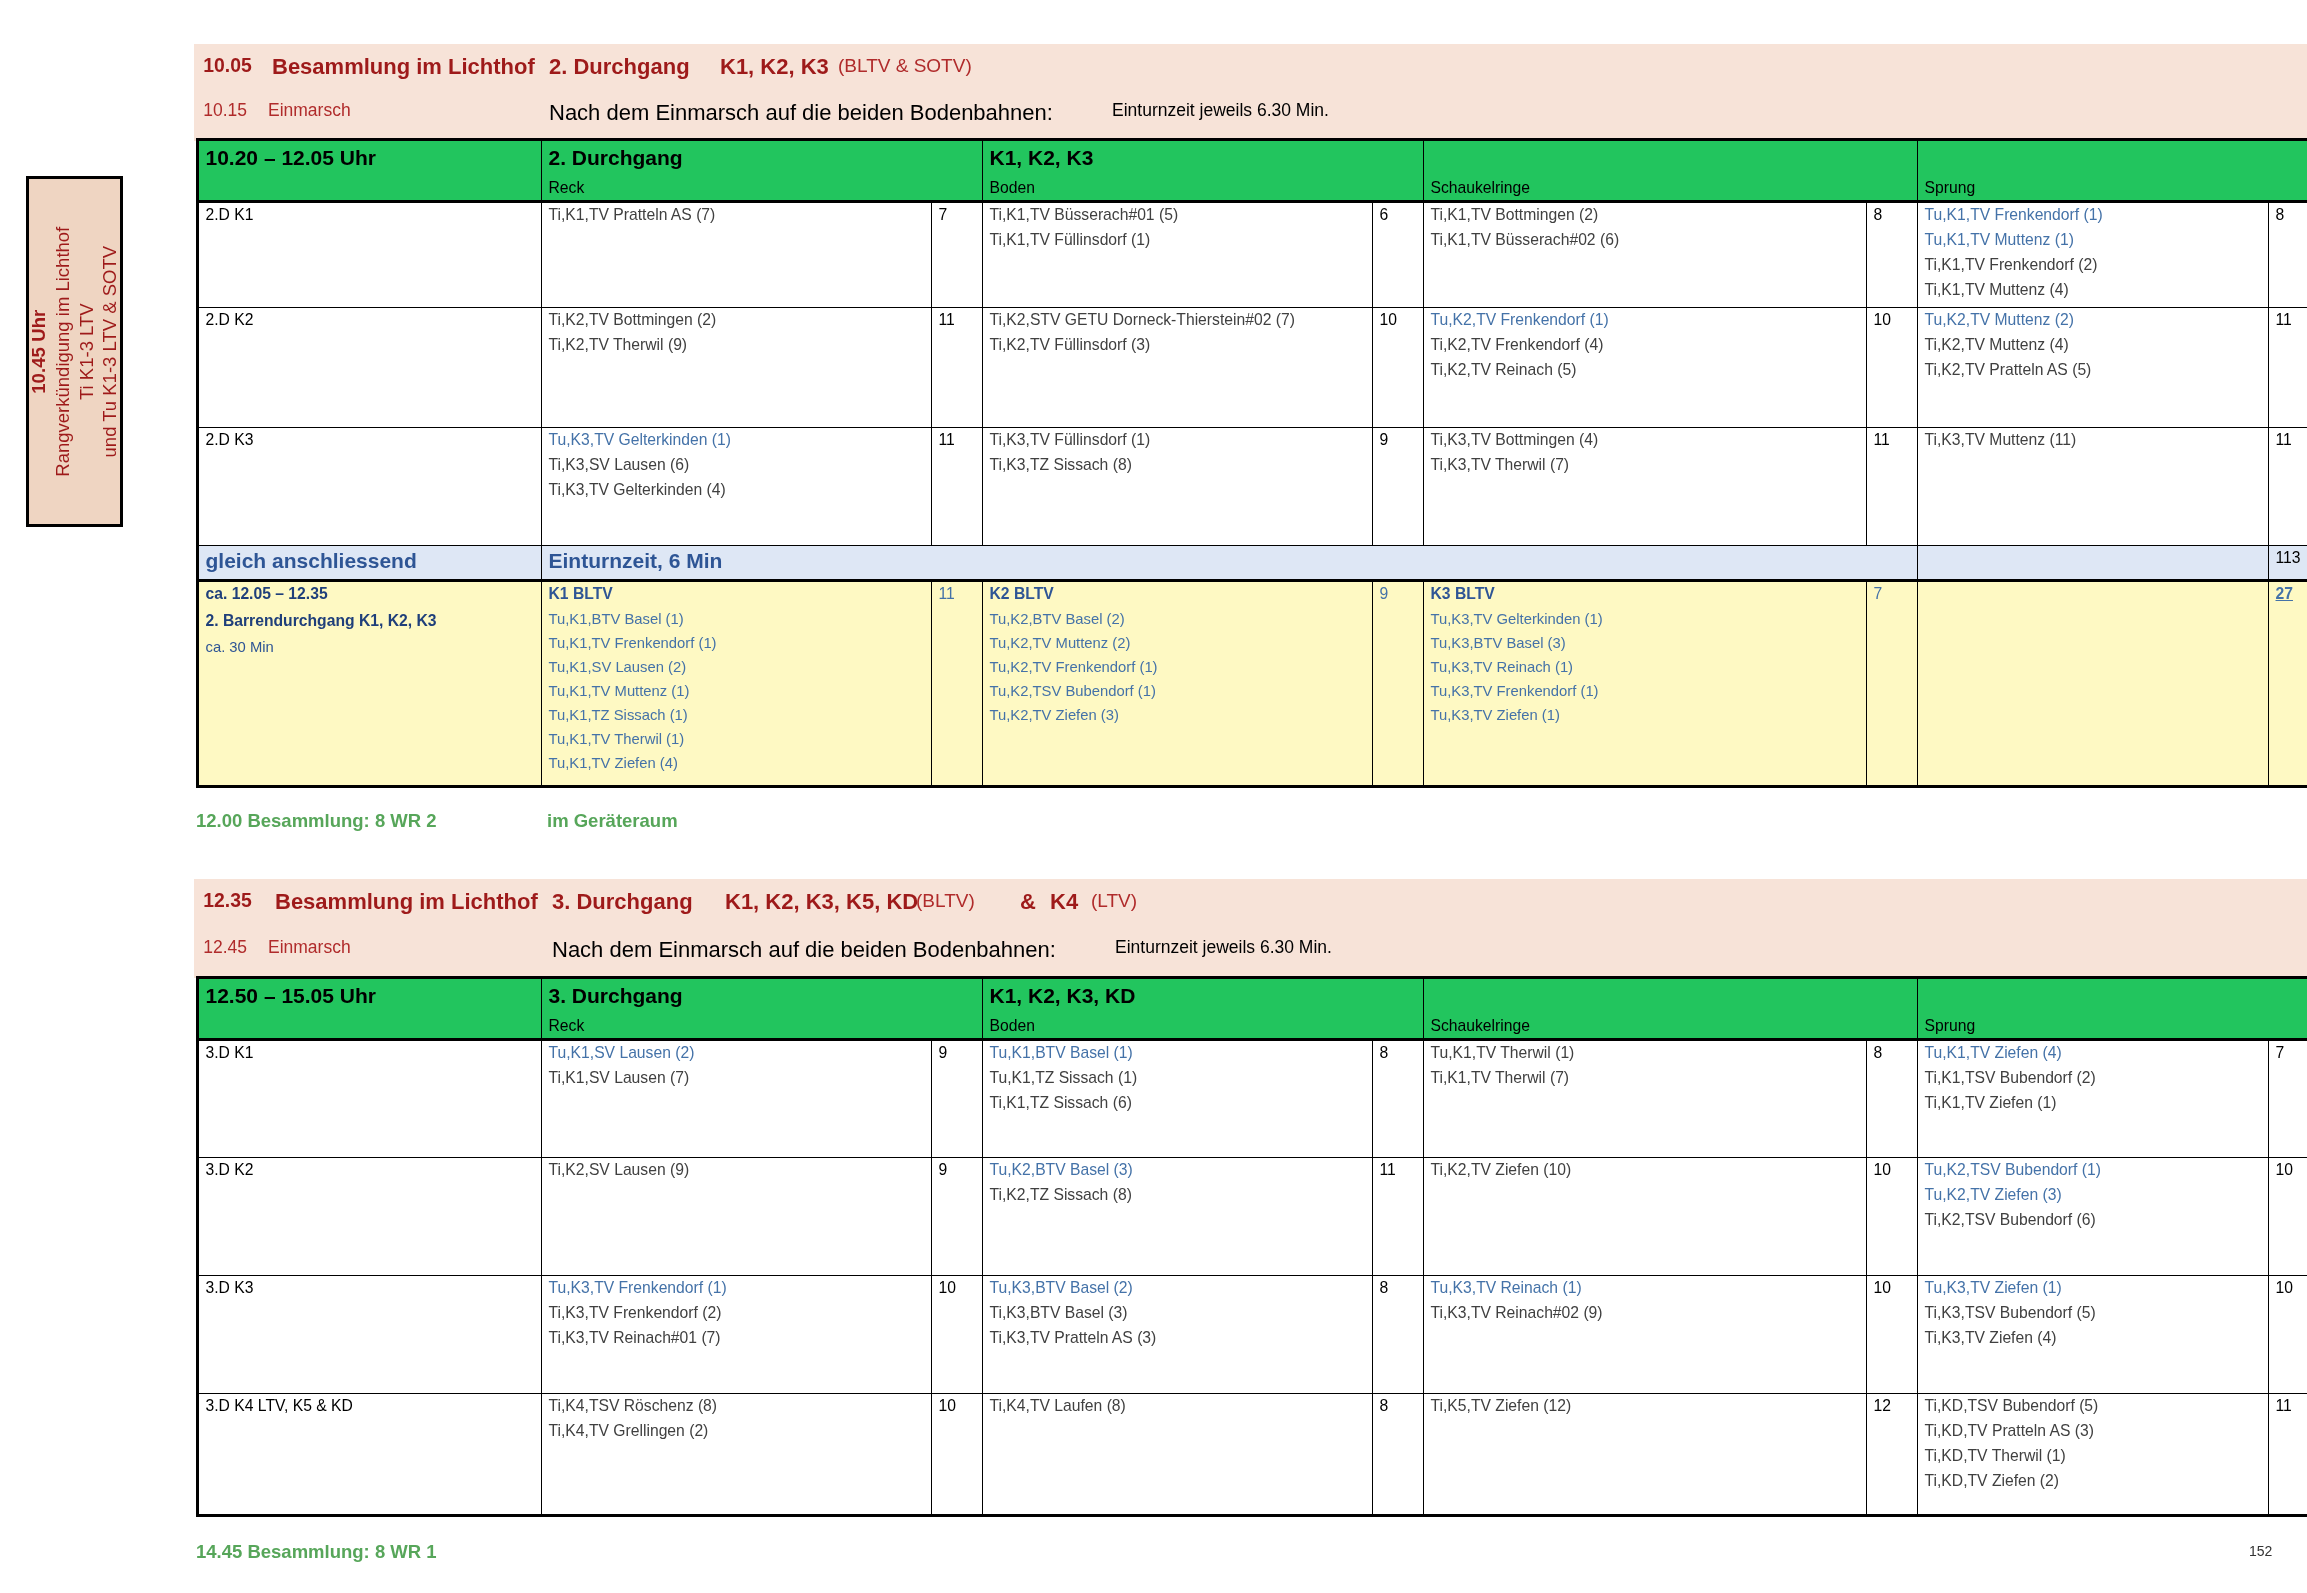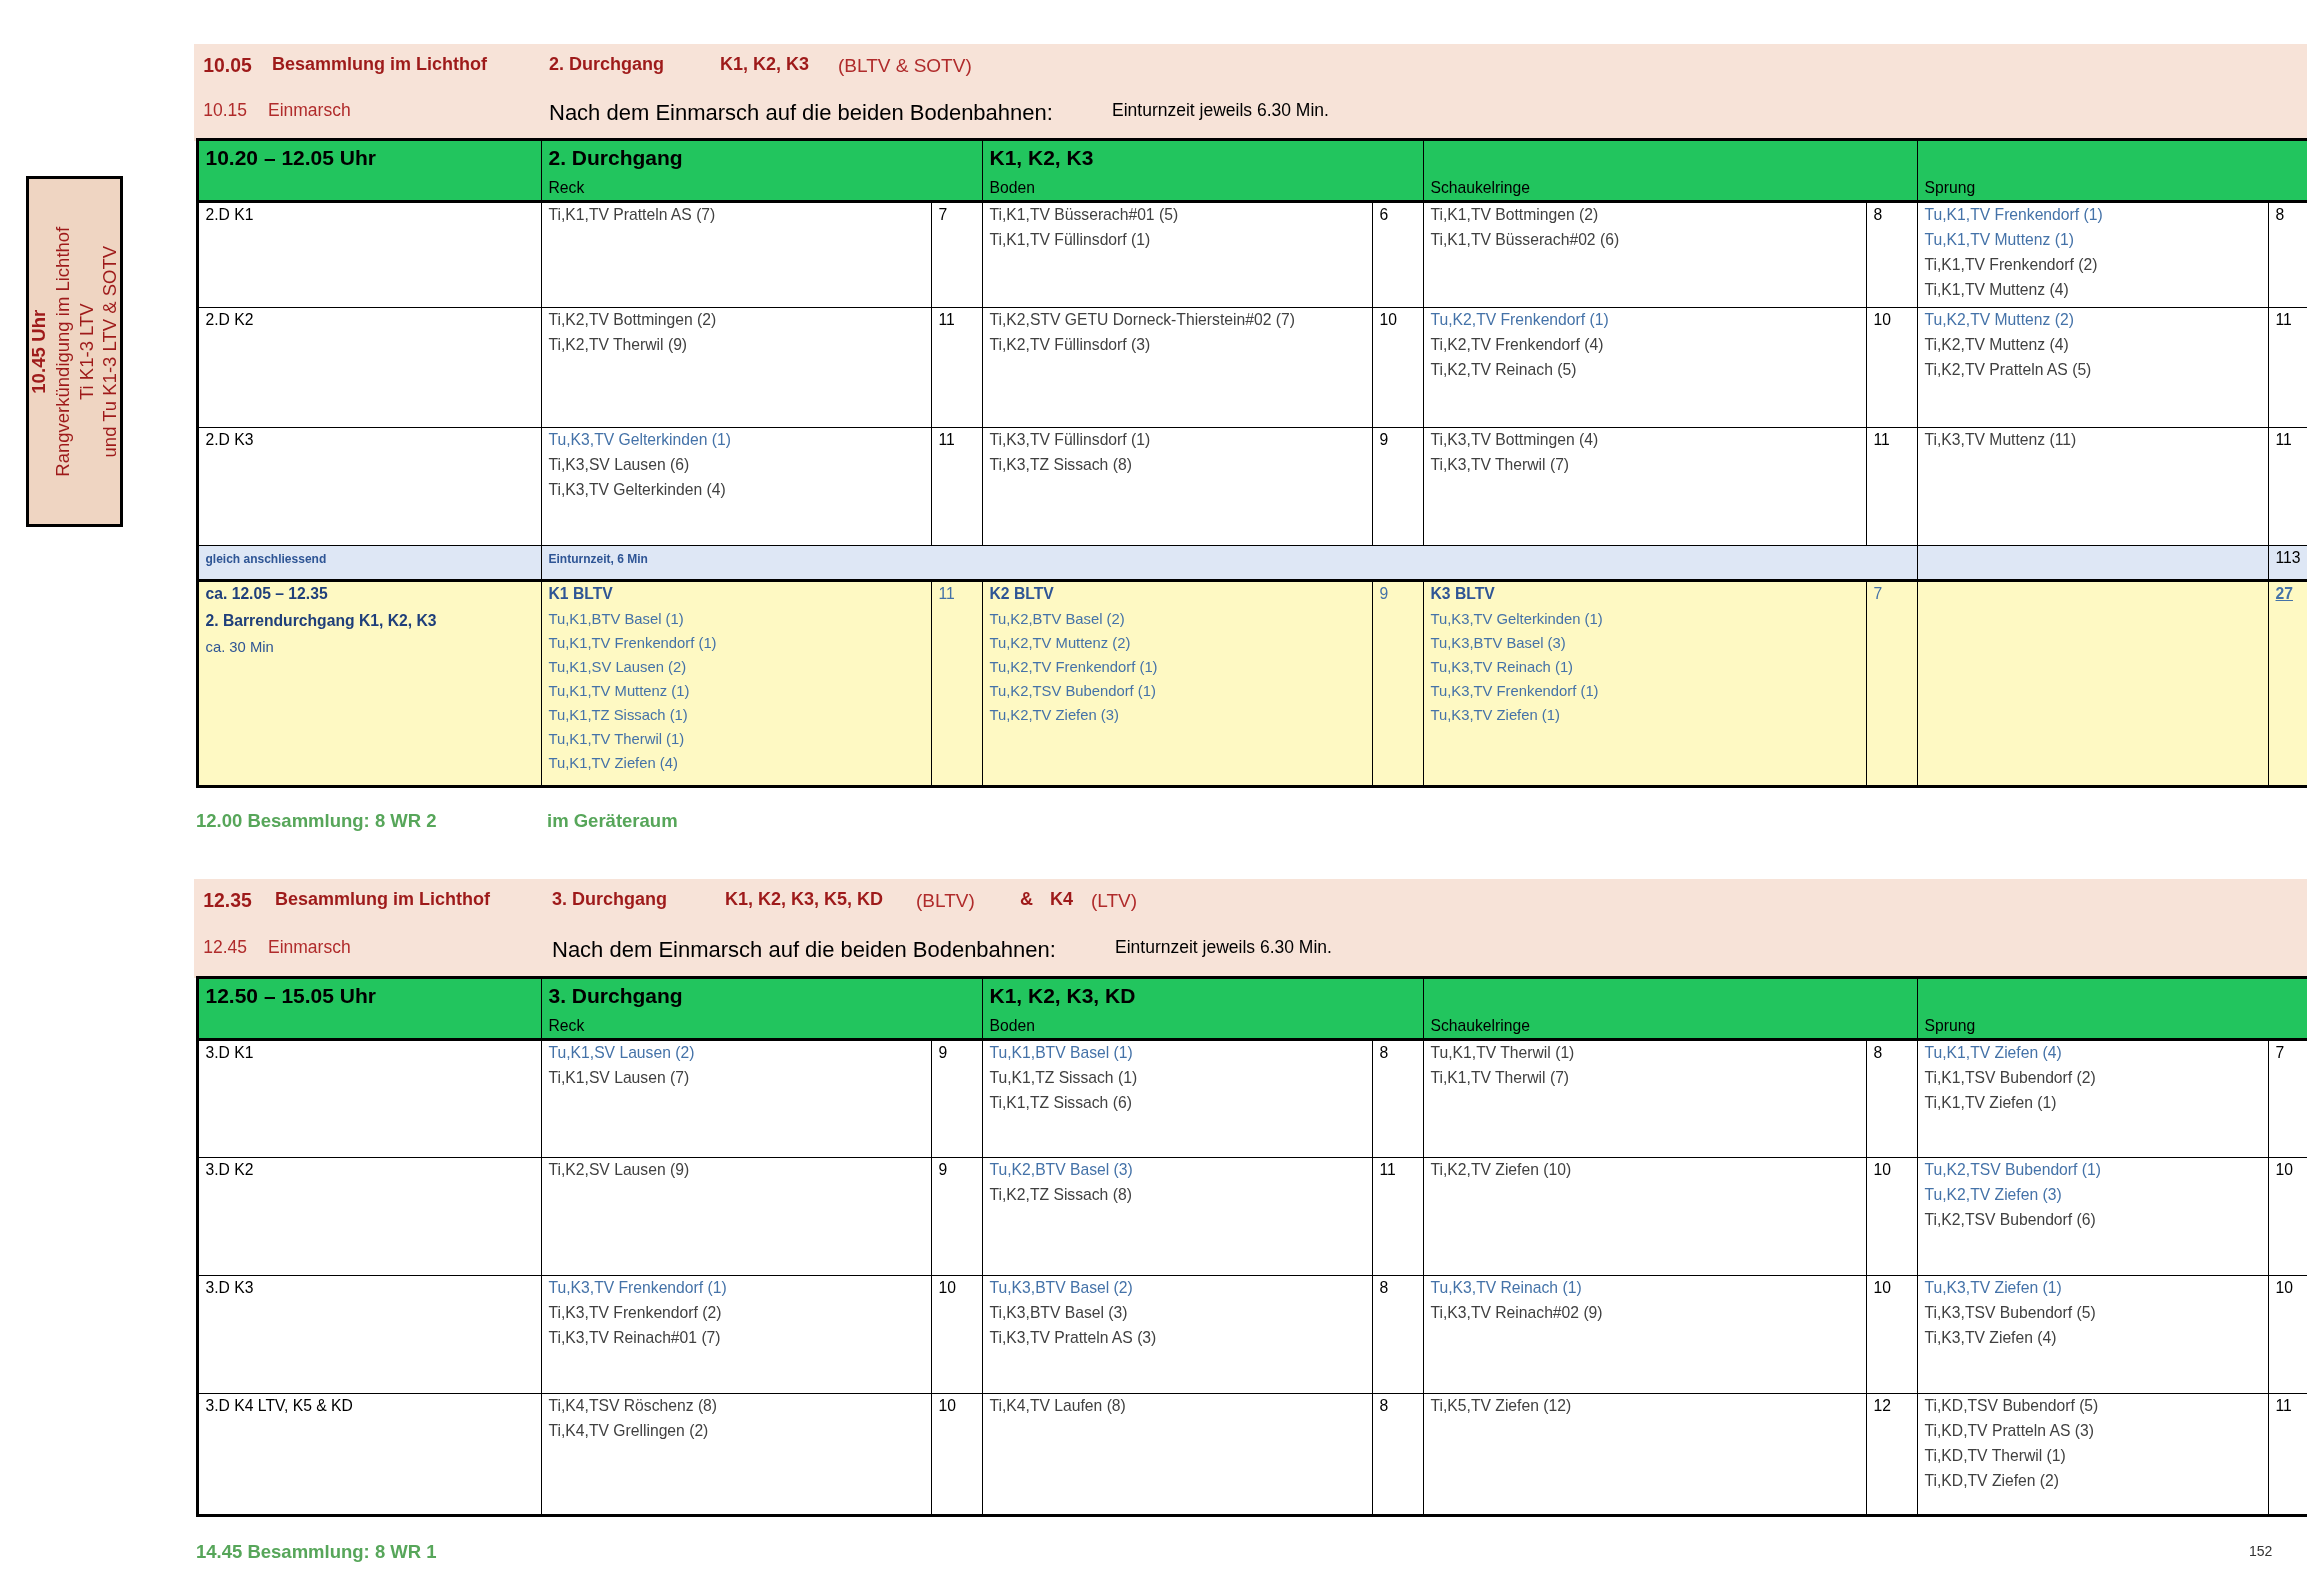--- a/index.html
+++ b/index.html
@@ -35,21 +35,21 @@
   .sidebanner .l3{font-size:18.5px;color:#9E1A1A;}
 
   
   .band{
     position:absolute;
     background:#F7E3D8;
     box-sizing:border-box;
   }
   .band .rowa{position:absolute;white-space:nowrap;}
   .band .t1{font-size:19.4px;font-weight:bold;color:#9E1A1A;}
-  .band .t2{font-size:18px;font-weight:bold;color:#9E1A1A;}
+  .band .t2{font-size:22px;font-weight:bold;color:#9E1A1A;}
   .band .t3{font-size:19px;color:#B02B2B;text-align:right;}
   .band .t4{font-size:17.5px;color:#B02B2B;}
   .band .t5{font-size:22px;color:#000000;}
   .band .t6{font-size:17.5px;color:#000000;text-align:right;}
 
   
   .tbl{
     position:absolute;
     border:3.2px solid #000000;
     box-sizing:border-box;
@@ -72,21 +72,21 @@
     padding-top:5.5px;
   }
   .hdr .big{font-size:21px;font-weight:bold;color:#000;display:block;margin-bottom:12px;}
   .hdr .sub{font-size:15.7px;color:#000;display:block;}
   .cellline{display:block;margin-bottom:9.2px;white-space:nowrap;}
   .cellline:last-child{margin-bottom:0;}
   .numcell{font-size:15.7px;padding-left:4.6px;padding-right:1.8px;}
 
   
   .blue-row td{background:#DEE7F5;border-top:1.4px solid #000;border-bottom:3.2px solid #000;}
-  .blue-row .big{font-size:12px;font-weight:bold;color:#2E5595;}
+  .blue-row .big{font-size:21px;font-weight:bold;color:#2E5595;}
 
   .barren td{background:#fef9c3;border-top:none;}
   .barren .head{font-size:15.7px;font-weight:bold;color:#2E5595;display:block;margin-bottom:10px;white-space:nowrap;}
   .barren .it{font-size:14.8px;color:#4472A8;display:block;margin-bottom:9.2px;white-space:nowrap;}
   .barren .lefthead{font-size:15.7px;font-weight:bold;color:#1F3F7A;display:block;margin-bottom:11px;white-space:nowrap;}
   .barren .leftsub{font-size:14.8px;color:#2E5595;display:block;margin-bottom:11px;white-space:nowrap;}
   .barren .numb{font-size:15.7px;color:#4472A8;}
 
   .greenline{position:absolute;font-size:18.5px;font-weight:bold;color:#57A65A;white-space:nowrap;}
   .pageno{position:absolute;font-size:14px;color:#333;}

